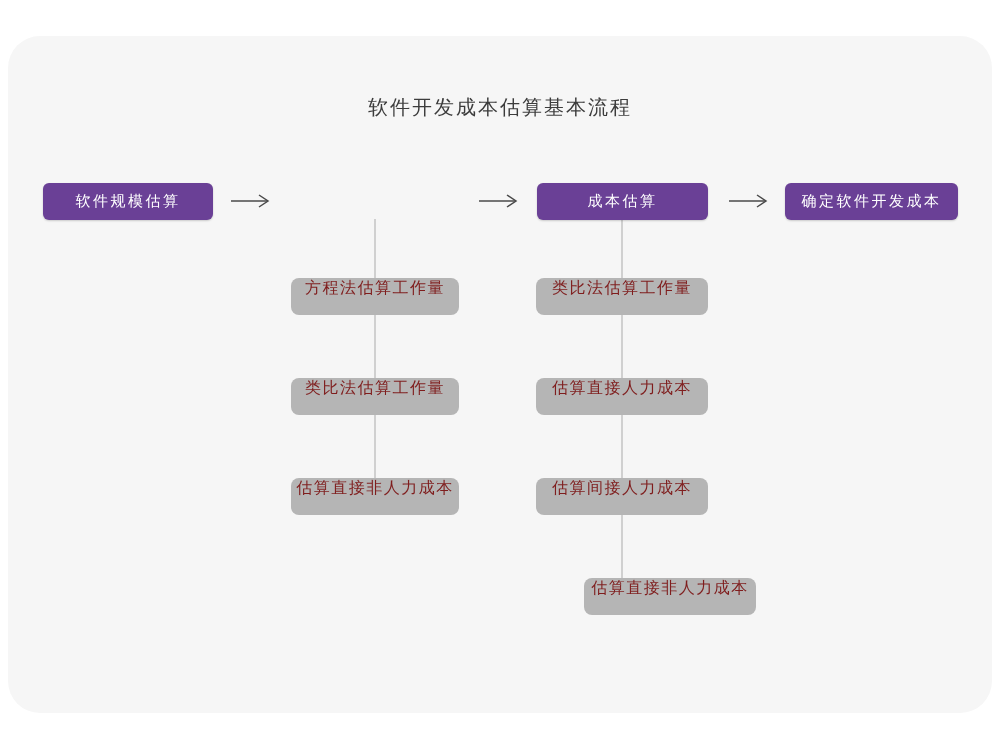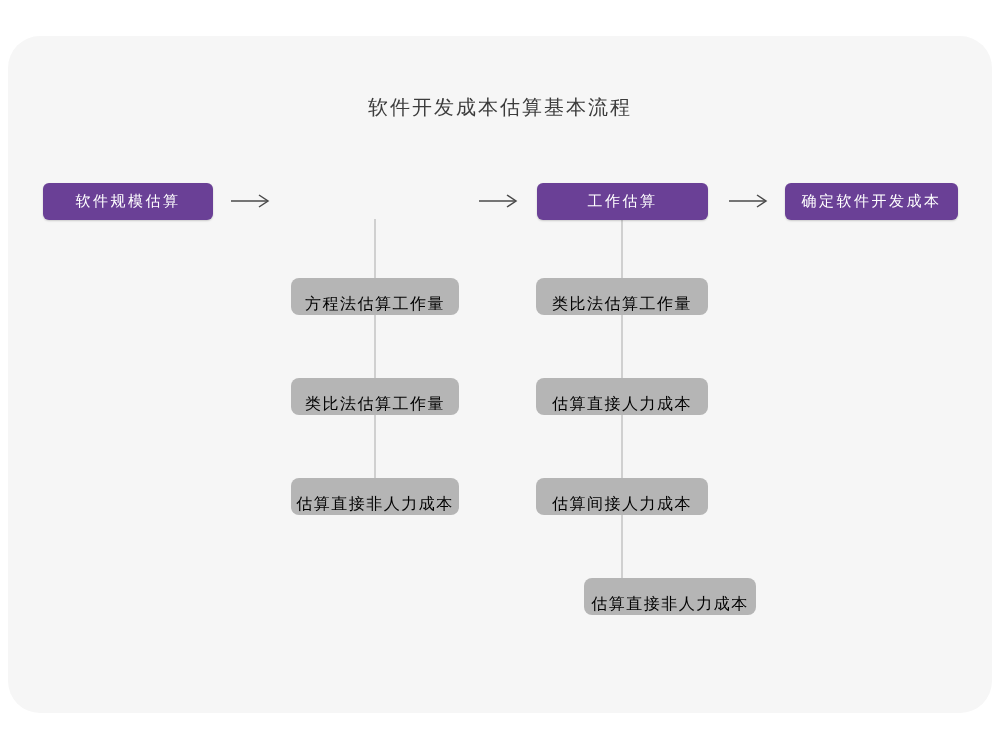--- a/index.html
+++ b/index.html
@@ -70,23 +70,23 @@
   }
   .arrow-1 { left: 223px; }
   .arrow-2 { left: 471px; }
   .arrow-3 { left: 721px; }
   .subbox {
     position: absolute;
     height: 37px;
     background: #b5b5b5;
     border-radius: 8px;
     display: flex;
-    align-items: flex-end;
+    align-items: flex-start;
     justify-content: center;
-    color: #000000;
+    color: #7f1d1d;
     font-size: 16px;
     letter-spacing: 1.5px;
   }
   .col-work { left: 283px; width: 168px; }
   .col-cost { left: 528px; width: 172px; }
   .row-0 { top: 242px; }
   .row-1 { top: 342px; }
   .row-2 { top: 442px; }
   .row-3 { top: 542px; margin-left: 48px; }
 </style>
@@ -110,21 +110,21 @@
       <polyline points="28,1 37,7 28,13" fill="none" stroke="#4a4a4a" stroke-width="1.5"></polyline>
     </svg>
 
 
     <svg class="arrow arrow-2" viewBox="0 0 40 14" xmlns="http://www.w3.org/2000/svg">
       <line x1="0" y1="7" x2="36" y2="7" stroke="#4a4a4a" stroke-width="1.5"></line>
       <polyline points="28,1 37,7 28,13" fill="none" stroke="#4a4a4a" stroke-width="1.5"></polyline>
     </svg>
 
     <div class="step step-3">
-      <span>工作估算</span>
+      <span>成本估算</span>
     </div>
 
     <svg class="arrow arrow-3" viewBox="0 0 40 14" xmlns="http://www.w3.org/2000/svg">
       <line x1="0" y1="7" x2="36" y2="7" stroke="#4a4a4a" stroke-width="1.5"></line>
       <polyline points="28,1 37,7 28,13" fill="none" stroke="#4a4a4a" stroke-width="1.5"></polyline>
     </svg>
 
     <div class="step step-4">
       <span>确定软件开发成本</span>
     </div>

